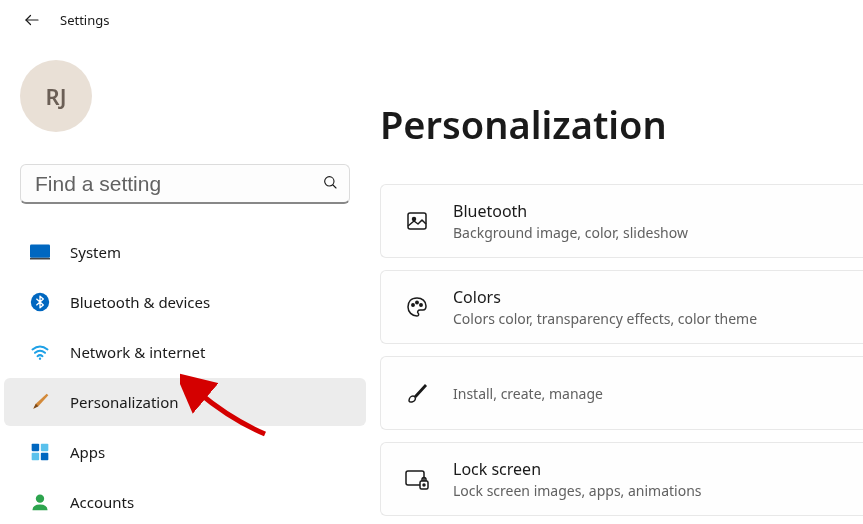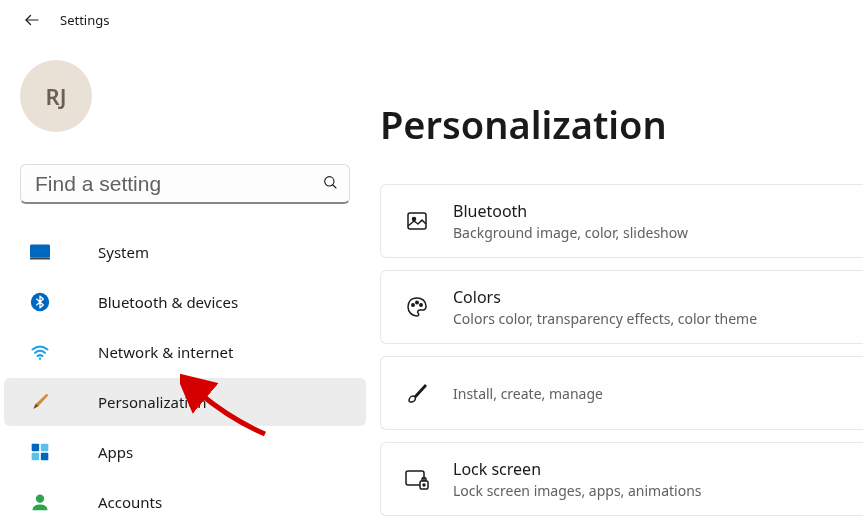--- a/index.html
+++ b/index.html
@@ -87,21 +87,20 @@
   .nav { padding-top: 4px; }
   .nav-item {
     display: flex;
     align-items: center;
     height: 48px;
     padding: 0 18px 0 24px;
     margin: 2px 4px;
     border-radius: 6px;
     cursor: pointer;
     font-size: 15px;
-    gap: 28px;
   }
   .nav-item .nav-icon {
     width: 24px; height: 24px;
     display: flex; align-items: center; justify-content: center;
     margin-right: 18px;
   }
   .nav-item.active {
     background: #ececec;
   }
   .main {

